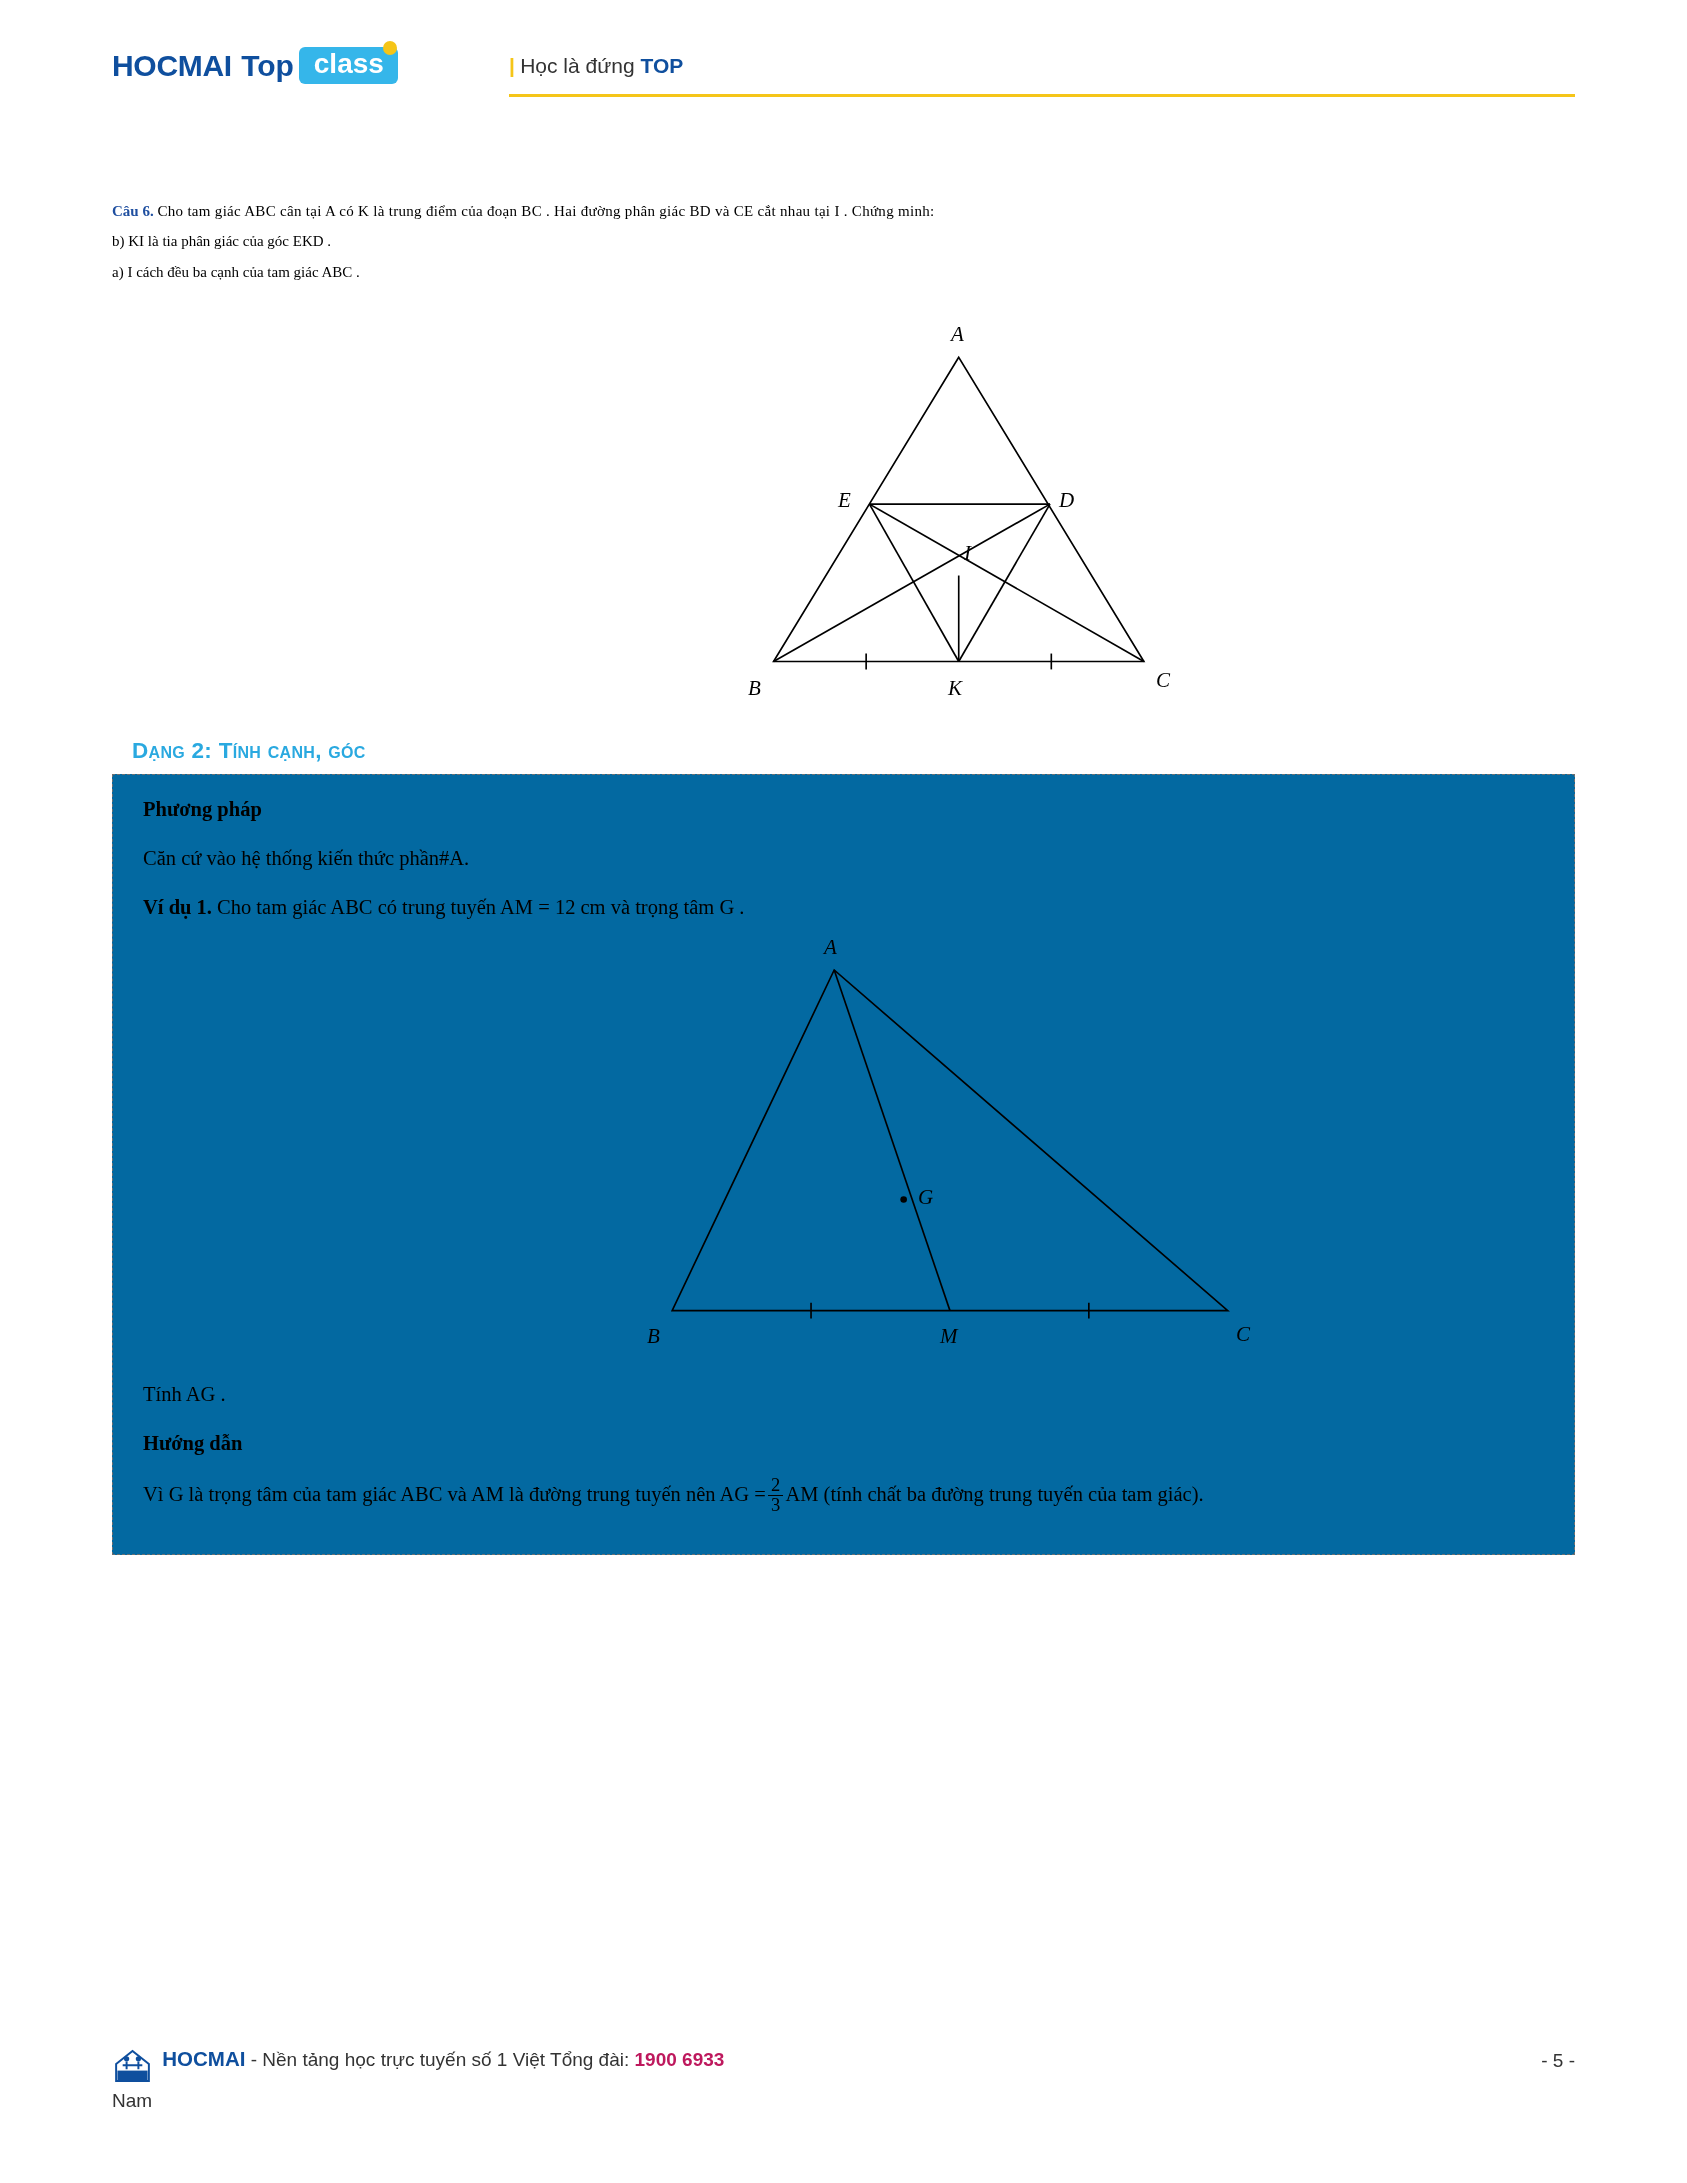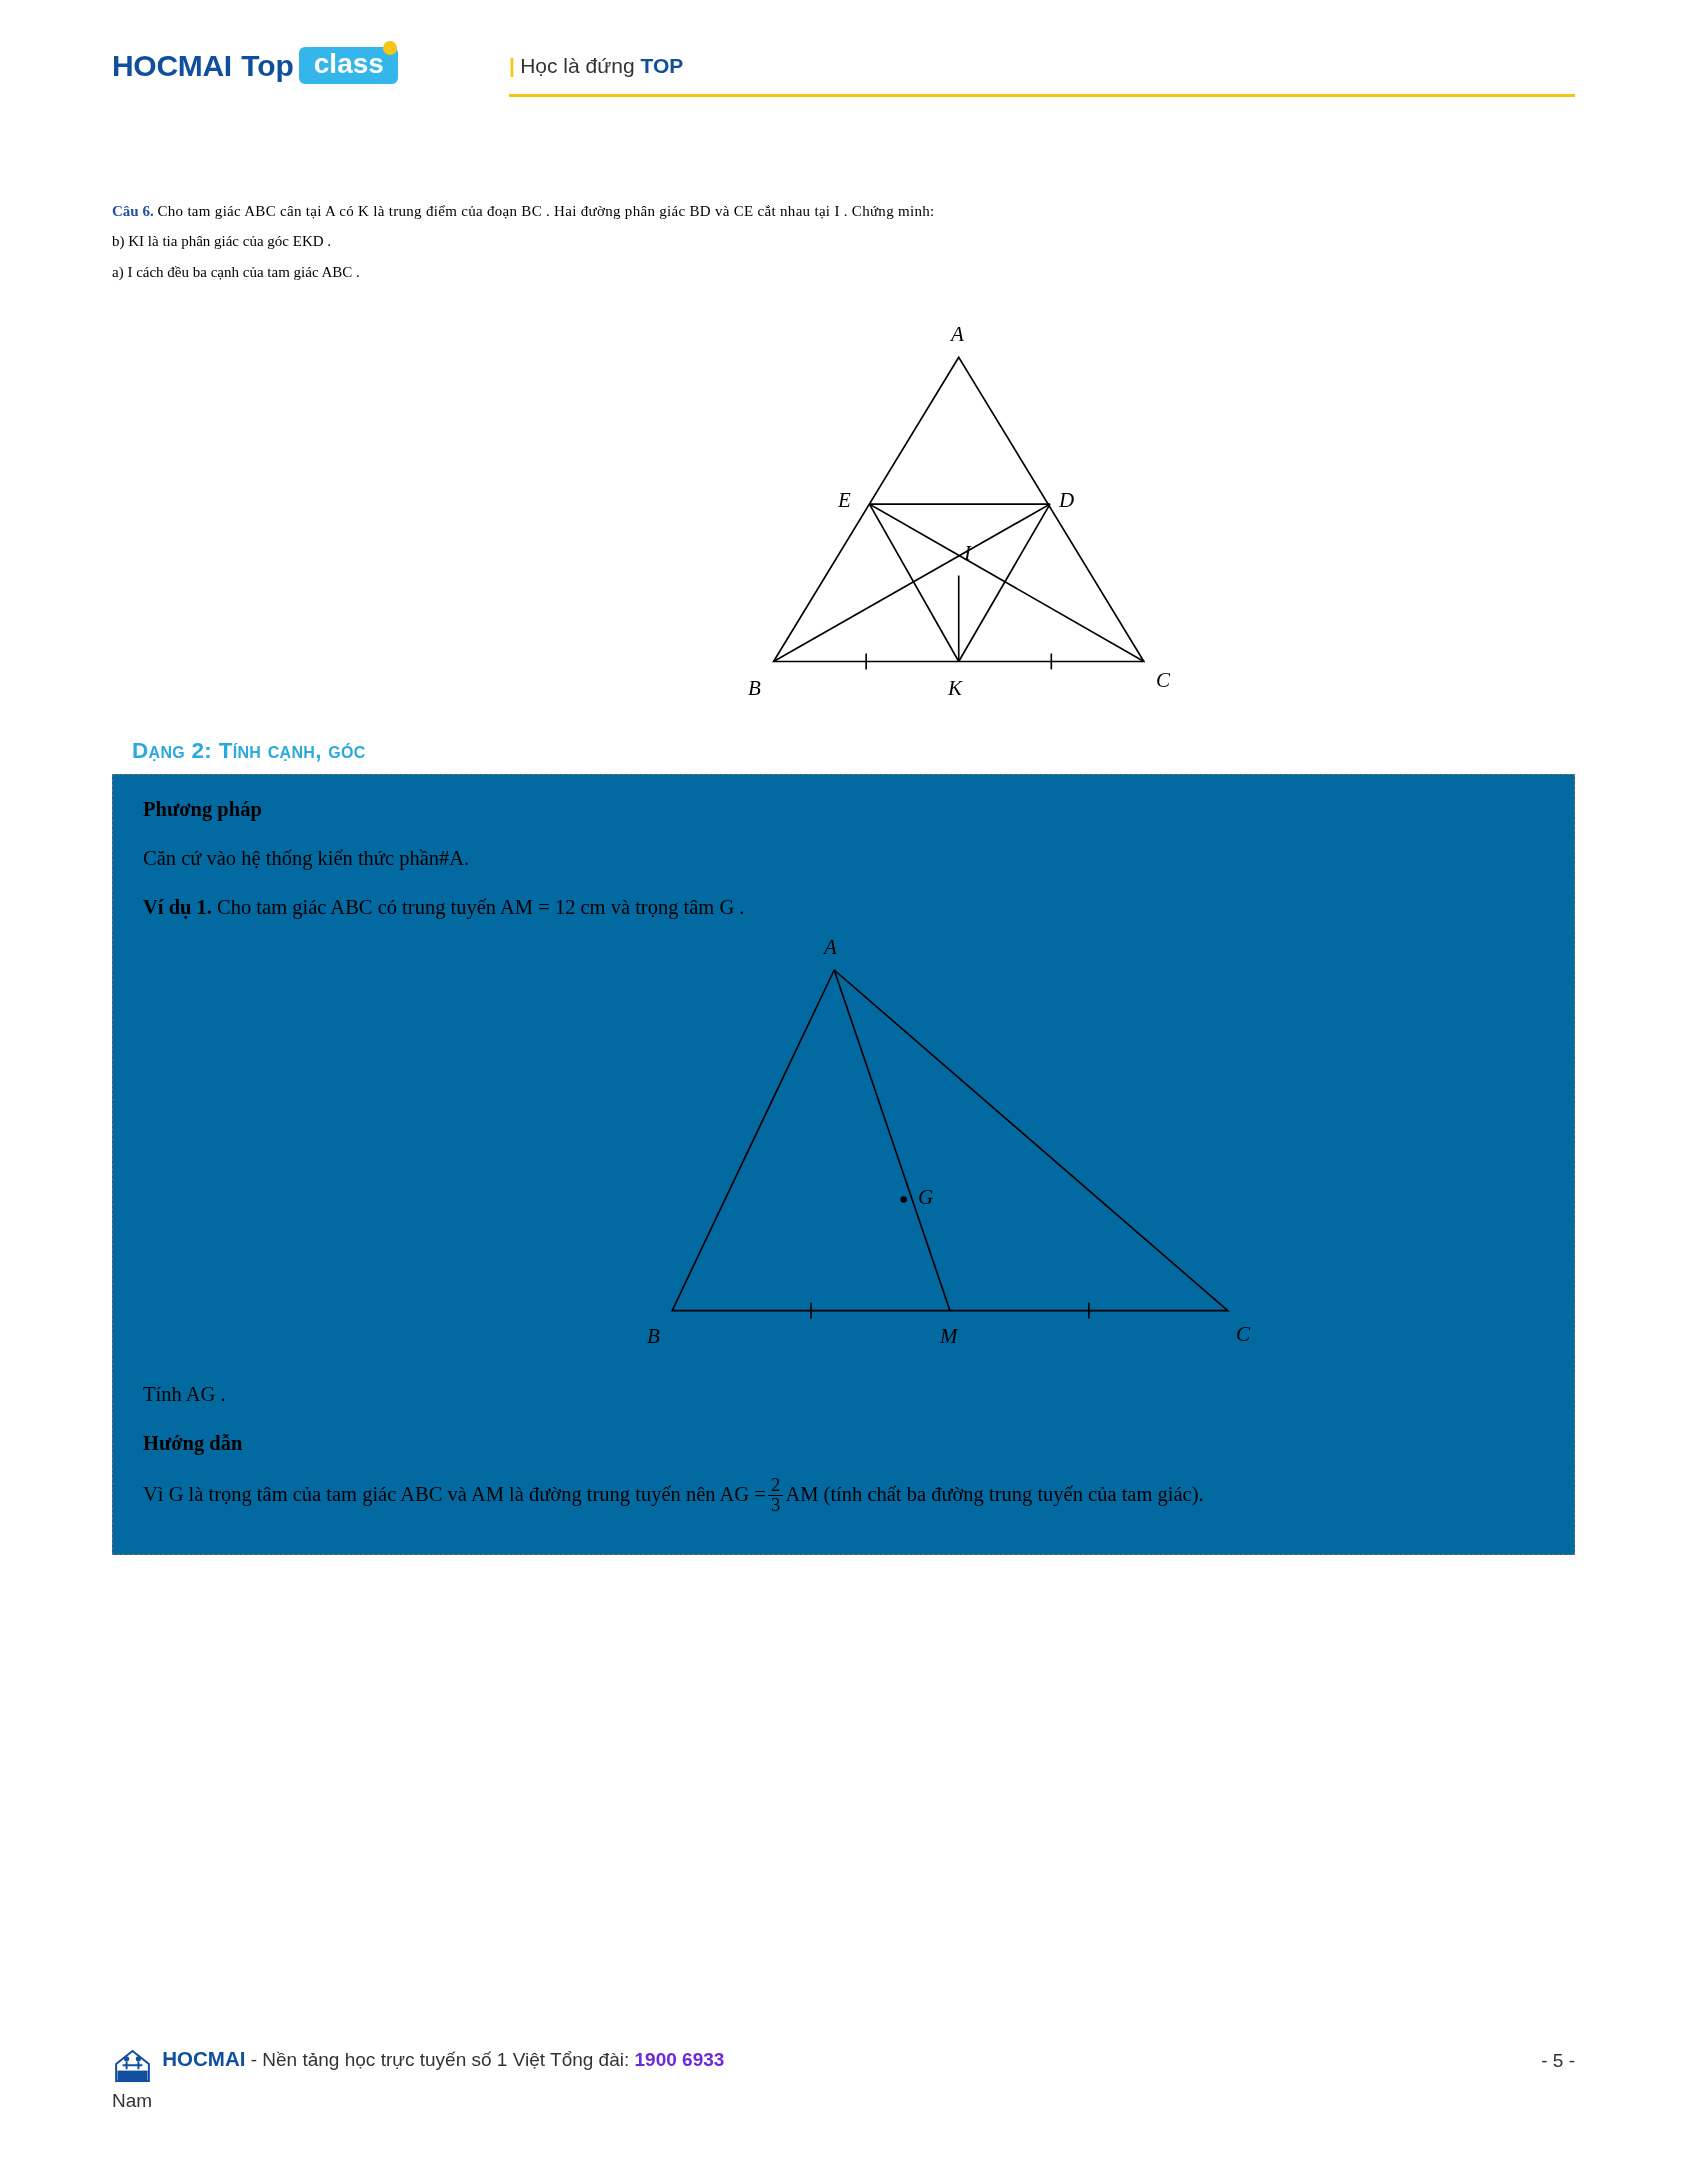--- a/index.html
+++ b/index.html
@@ -195,21 +195,21 @@
     height: 38px;
     margin-right: 9.3px;
     flex: none;
   }
   .footer-brand {
     font-weight: bold;
     color: #0f4f9e;
     font-size: 20.5px;
   }
   .footer-text { color: #333; }
-  .footer-phone { font-weight: bold; color: #6d28d9; margin-top: 45px; }
+  .footer-phone { font-weight: bold; color: #be185d; margin-top: 45px; }
   .footer-page {
     position: absolute;
     right: 0;
     top: 2.6px;
     font-size: 19px;
     color: #333;
   }
   .footer-second {
     margin-top: 5px;
   }

